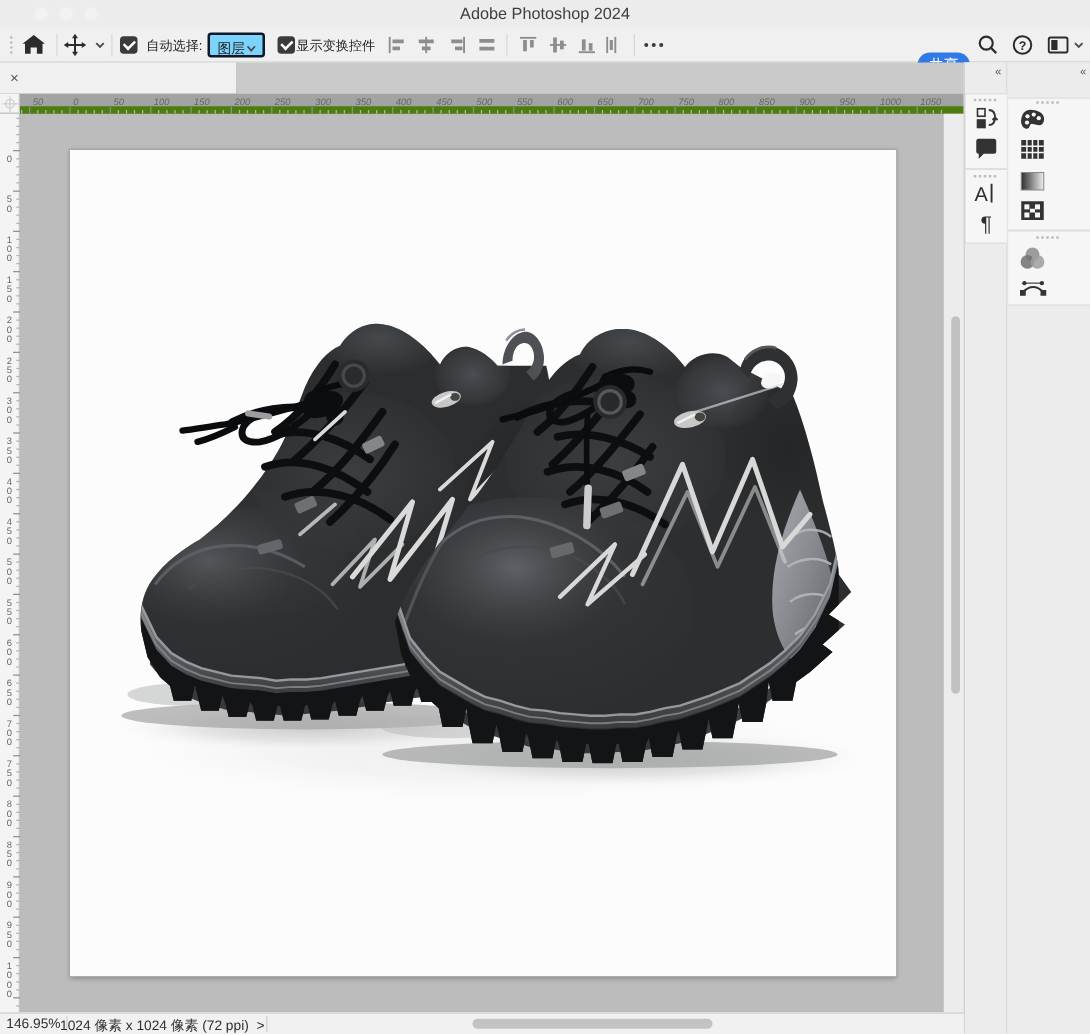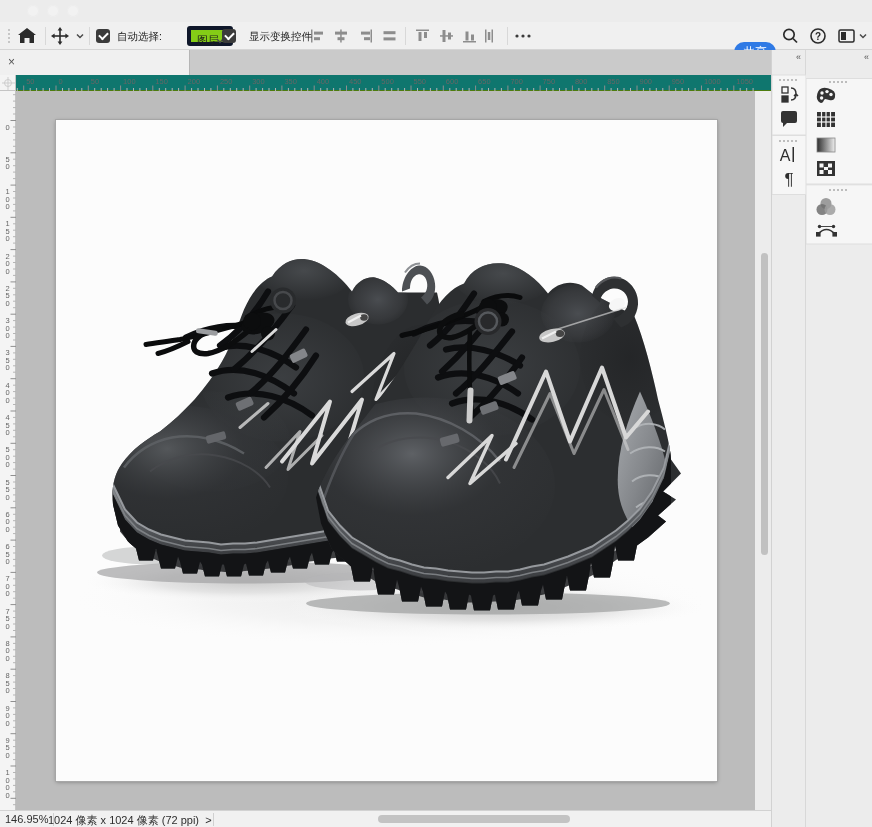--- a/index.html
+++ b/index.html
@@ -10,32 +10,32 @@
   
   #titlebar { position:absolute; left:0; top:0; width:872px; height:22px; background:#ececec; }
   #titlebar .tl { position:absolute; top:5px; width:12px; height:12px; border-radius:50%; background:#f2f2f2; box-shadow:inset 0 0 0 1px #ededed; }
   #titlebar .title { position:absolute; top:3px; left:0; right:0; text-align:center; font-size:13px; color:#3e3e3e; }
 
   
   #optbar { position:absolute; left:0; top:22px; width:872px; height:28px; background:#f0f0f0; border-bottom:1px solid #d5d5d5; }
   .opttext { position:absolute; top:8px; font-size:11px; color:#1d1d1d; }
   .chk { position:absolute; top:7px; width:14px; height:14px; background:#3b3b3b; border-radius:3px; }
   .chk:after { content:""; position:absolute; left:3px; top:3px; width:7px; height:4px; border-left:2px solid #fff; border-bottom:2px solid #fff; transform:rotate(-45deg); }
-  #layerdd { position:absolute; left:166px; top:4px; width:46px; height:20px; background:#84cc16; border:4px solid #0f172a; border-radius:3px; font-size:11px; color:#1d1d1d; padding:3px 4px 0 6px;margin-left:21px; }
+  #layerdd { position:absolute; left:166px; top:4px; width:46px; height:20px; background:#7dd3fc; border:2px solid #0f172a; border-radius:3px; font-size:11px; color:#1d1d1d; padding:3px 4px 0 6px; }
   #sharebtn { position:absolute; left:734px; top:4px; width:42px; height:20px; background:#2f7ae5; border-radius:10px; color:#fff; font-size:12px; text-align:center; line-height:20px;margin-top:16px; }
 
   
   #tabbar { position:absolute; left:0; top:50px; width:872px; height:25px; background:#cacaca; }
   #tab1 { position:absolute; left:0; top:0; width:190px; height:25px; background:#f0f0f0; border-right:1px solid #b5b5b5; font-size:11px; color:#363636; line-height:25px; }
   #tab1 .x { position:absolute; left:8px; top:0; color:#555; font-size:12px; }
   #tab1 .nm { position:absolute; left:24px; top:0; white-space:nowrap; }
 
   
   #docarea { position:absolute; left:0; top:75px; width:771px; height:735px; background:#bcbcbc; }
-  #hruler { position:absolute; left:0; top:0; width:771px; height:16px; background:#0f766e; border-bottom:1px solid #4d7c0f; }
+  #hruler { position:absolute; left:0; top:0; width:771px; height:16px; background:#a3a3a3; border-bottom:6px solid #4d7c0f;font-style:italic; }
   #vruler { position:absolute; left:0; top:16px; width:16px; height:719px; background:#f4f4f4; border-right:1px solid #c4c4c4; }
   #corner { position:absolute; left:0; top:0; width:16px; height:16px; background:#f4f4f4; border-right:1px solid #c4c4c4; border-bottom:1px solid #c4c4c4; }
   #vscroll { position:absolute; left:755px; top:16px; width:16px; height:719px; background:#ececec; }
   #vthumb { position:absolute; left:6px; top:162px; width:7px; height:302px; background:#c1c1c1; border-radius:4px; }
   #doc { position:absolute; left:56px; top:45px; width:661px; height:661px; background:#fdfdfd; box-shadow:0 1px 4px rgba(0,0,0,0.35); outline:1px solid #a6a6a6; }
 
   
   #dock { position:absolute; left:771px; top:50px; width:101px; height:777px; background:#ececec; border-left:1px solid #d2d2d2; }
   #dcol1 { position:absolute; left:0; top:0; width:34px; height:777px; background:#ececec; border-right:1px solid #d8d8d8; }
   #dcol2 { position:absolute; left:34px; top:0; width:67px; height:777px; background:#ececec; }
@@ -49,20 +49,21 @@
   #hthumb { position:absolute; left:378px; top:4px; width:192px; height:8px; background:#c3c3c3; border-radius:4px; }
 </style>
 </head>
 <body>
 <div id="app">
 
   <div id="titlebar">
     <div class="tl" style="left:27px;"></div>
     <div class="tl" style="left:47px;"></div>
     <div class="tl" style="left:67px;"></div>
+    <div class="title">Adobe Photoshop 2024</div>
   </div>
 
   <div id="optbar">
     <svg class="abs" style="left:0;top:0;" width="872" height="28" viewBox="0 0 872 28">
 
       <g fill="#b9b9b9">
           <circle cx="9" cy="8" r="1"></circle>
           <circle cx="9" cy="12" r="1"></circle>
           <circle cx="9" cy="16" r="1"></circle>
           <circle cx="9" cy="20" r="1"></circle>
@@ -130,21 +131,21 @@
       <rect x="839" y="8" width="15" height="12" rx="1.5" stroke="#2b2b2b" stroke-width="1.5" fill="none"></rect>
       <rect x="841" y="10" width="5" height="8" fill="#2b2b2b"></rect>
       <path d="M860 12.5 L863 15.5 L866 12.5" stroke="#4a4a4a" stroke-width="1.5" fill="none"></path>
     </svg>
     <span class="opttext" style="left:117px;font-size:10.5px;text-align:center;">自动选择:</span>
     <div id="layerdd">图层<svg width="8" height="6" style="position:absolute;right:5px;top:8px;">
           <path d="M1 1 L4 4.5 L7 1" stroke="#4a4a4a" stroke-width="1.4" fill="none"></path>
         </svg></div>
     <div class="chk" style="left:96px;"></div>
     <div class="chk" style="left:222px;"></div>
-    <span class="opttext" style="left:237px;font-size:10.5px;margin-left:12px;">显示变换控件</span>
+    <span class="opttext" style="left:237px;font-size:10.5px;">显示变换控件</span>
     <div id="sharebtn">共享</div>
   </div>
 
   <div id="tabbar">
     <div id="tab1">
         <span class="x">×</span>
       </div>
   </div>
 
   <div id="docarea">

